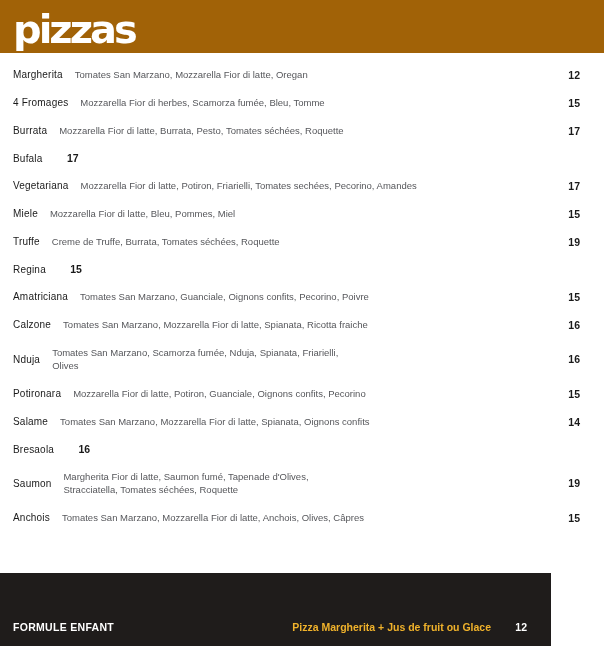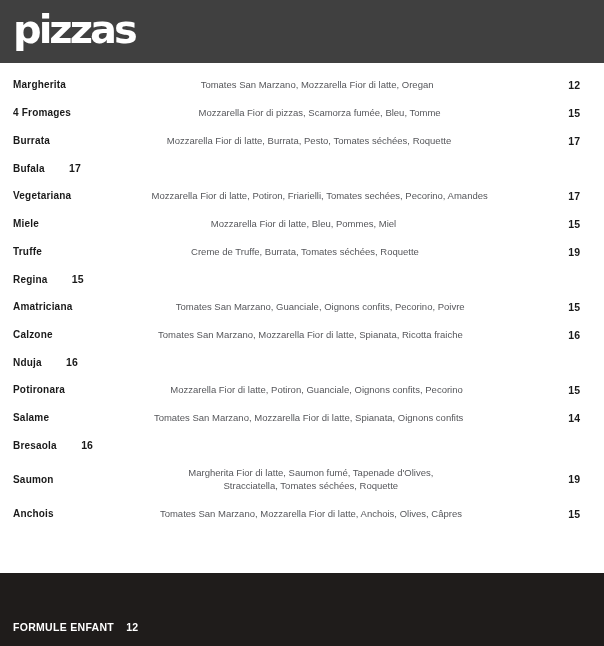--- a/index.html
+++ b/index.html
@@ -9,22 +9,22 @@
   .page {
     position: relative;
     width: 604px;
     height: 646px;
     background: #ffffff;
     overflow: hidden;
   }
 
   
   .banner {
-    height: 63px;
-    background: #404040;
+    height: 53px;
+    background: #a16207;
     overflow: hidden;
     padding-left: 13px;
   }
   .logo {
     margin: 0;
     color: #ffffff;
     font-family: "DejaVu Sans", sans-serif;
     font-weight: bold;
     font-size: 40px;
     letter-spacing: -3px;
@@ -39,51 +39,51 @@
     padding: 15px 24px 0 13px;
   }
   .row {
     display: flex;
     align-items: center;
     margin-bottom: 15px;
   }
   .row:last-child { margin-bottom: 4px; }
   .name {
     flex: 0 0 auto;
-    font-weight: bold;
+    font-weight: normal;
     font-size: 10px;
     letter-spacing: 0.2px;
     color: #1a1a1a;
     white-space: nowrap;
     padding-right: 12px;
   }
   .desc {
     flex: 1 1 auto;
-    text-align: center;
+    text-align: left;
     font-size: 9.5px;
     line-height: 13px;
     color: #56575b;
     white-space: pre-line;
   }
   .price {
     flex: 0 0 24px;
     width: 24px;
     text-align: right;
     font-weight: bold;
     font-size: 10.5px;
     color: #1a1a1a;
     padding-left: 0;
   }
 
   
   .footer {
     position: absolute;
     left: 0;
     bottom: 0;
-    width: 604px;
+    width: 551px;
     height: 73px;
     background: #1f1c1b;
     display: flex;
     align-items: flex-end;
     padding: 0 24px 13px 13px;
   }
   .f-label {
     flex: 0 0 auto;
     color: #ffffff;
     font-weight: bold;
@@ -119,21 +119,21 @@
 
     <div id="rows">
       <div class="row">
         <span class="name">Margherita</span>
         <span class="desc">Tomates San Marzano, Mozzarella Fior di latte, Oregan</span>
         <span class="price">12</span>
       </div>
 
       <div class="row">
         <span class="name">4 Fromages</span>
-        <span class="desc">Mozzarella Fior di pizzas, Scamorza fumée, Bleu, Tomme</span>
+        <span class="desc">Mozzarella Fior di herbes, Scamorza fumée, Bleu, Tomme</span>
         <span class="price">15</span>
       </div>
 
       <div class="row">
         <span class="name">Burrata</span>
         <span class="desc">Mozzarella Fior di latte, Burrata, Pesto, Tomates séchées, Roquette</span>
         <span class="price">17</span>
       </div>
 
       <div class="row">
@@ -171,20 +171,22 @@
       </div>
 
       <div class="row">
         <span class="name">Calzone</span>
         <span class="desc">Tomates San Marzano, Mozzarella Fior di latte, Spianata, Ricotta fraiche</span>
         <span class="price">16</span>
       </div>
 
       <div class="row">
         <span class="name">Nduja</span>
+        <span class="desc">Tomates San Marzano, Scamorza fumée, Nduja, Spianata, Friarielli,
+Olives</span>
         <span class="price">16</span>
       </div>
 
       <div class="row">
         <span class="name">Potironara</span>
         <span class="desc">Mozzarella Fior di latte, Potiron, Guanciale, Oignons confits, Pecorino</span>
         <span class="price">15</span>
       </div>
 
       <div class="row">
@@ -208,16 +210,17 @@
       <div class="row">
         <span class="name">Anchois</span>
         <span class="desc">Tomates San Marzano, Mozzarella Fior di latte, Anchois, Olives, Câpres</span>
         <span class="price">15</span>
       </div>
     </div>
   </main>
 
   <footer class="footer">
     <span class="f-label">FORMULE ENFANT</span>
+    <span class="f-offer" style="color: rgb(240, 178, 43);">Pizza Margherita + Jus de fruit ou Glace</span>
     <span class="f-price">12</span>
   </footer>
 
 </div>
 
 </body></html>

